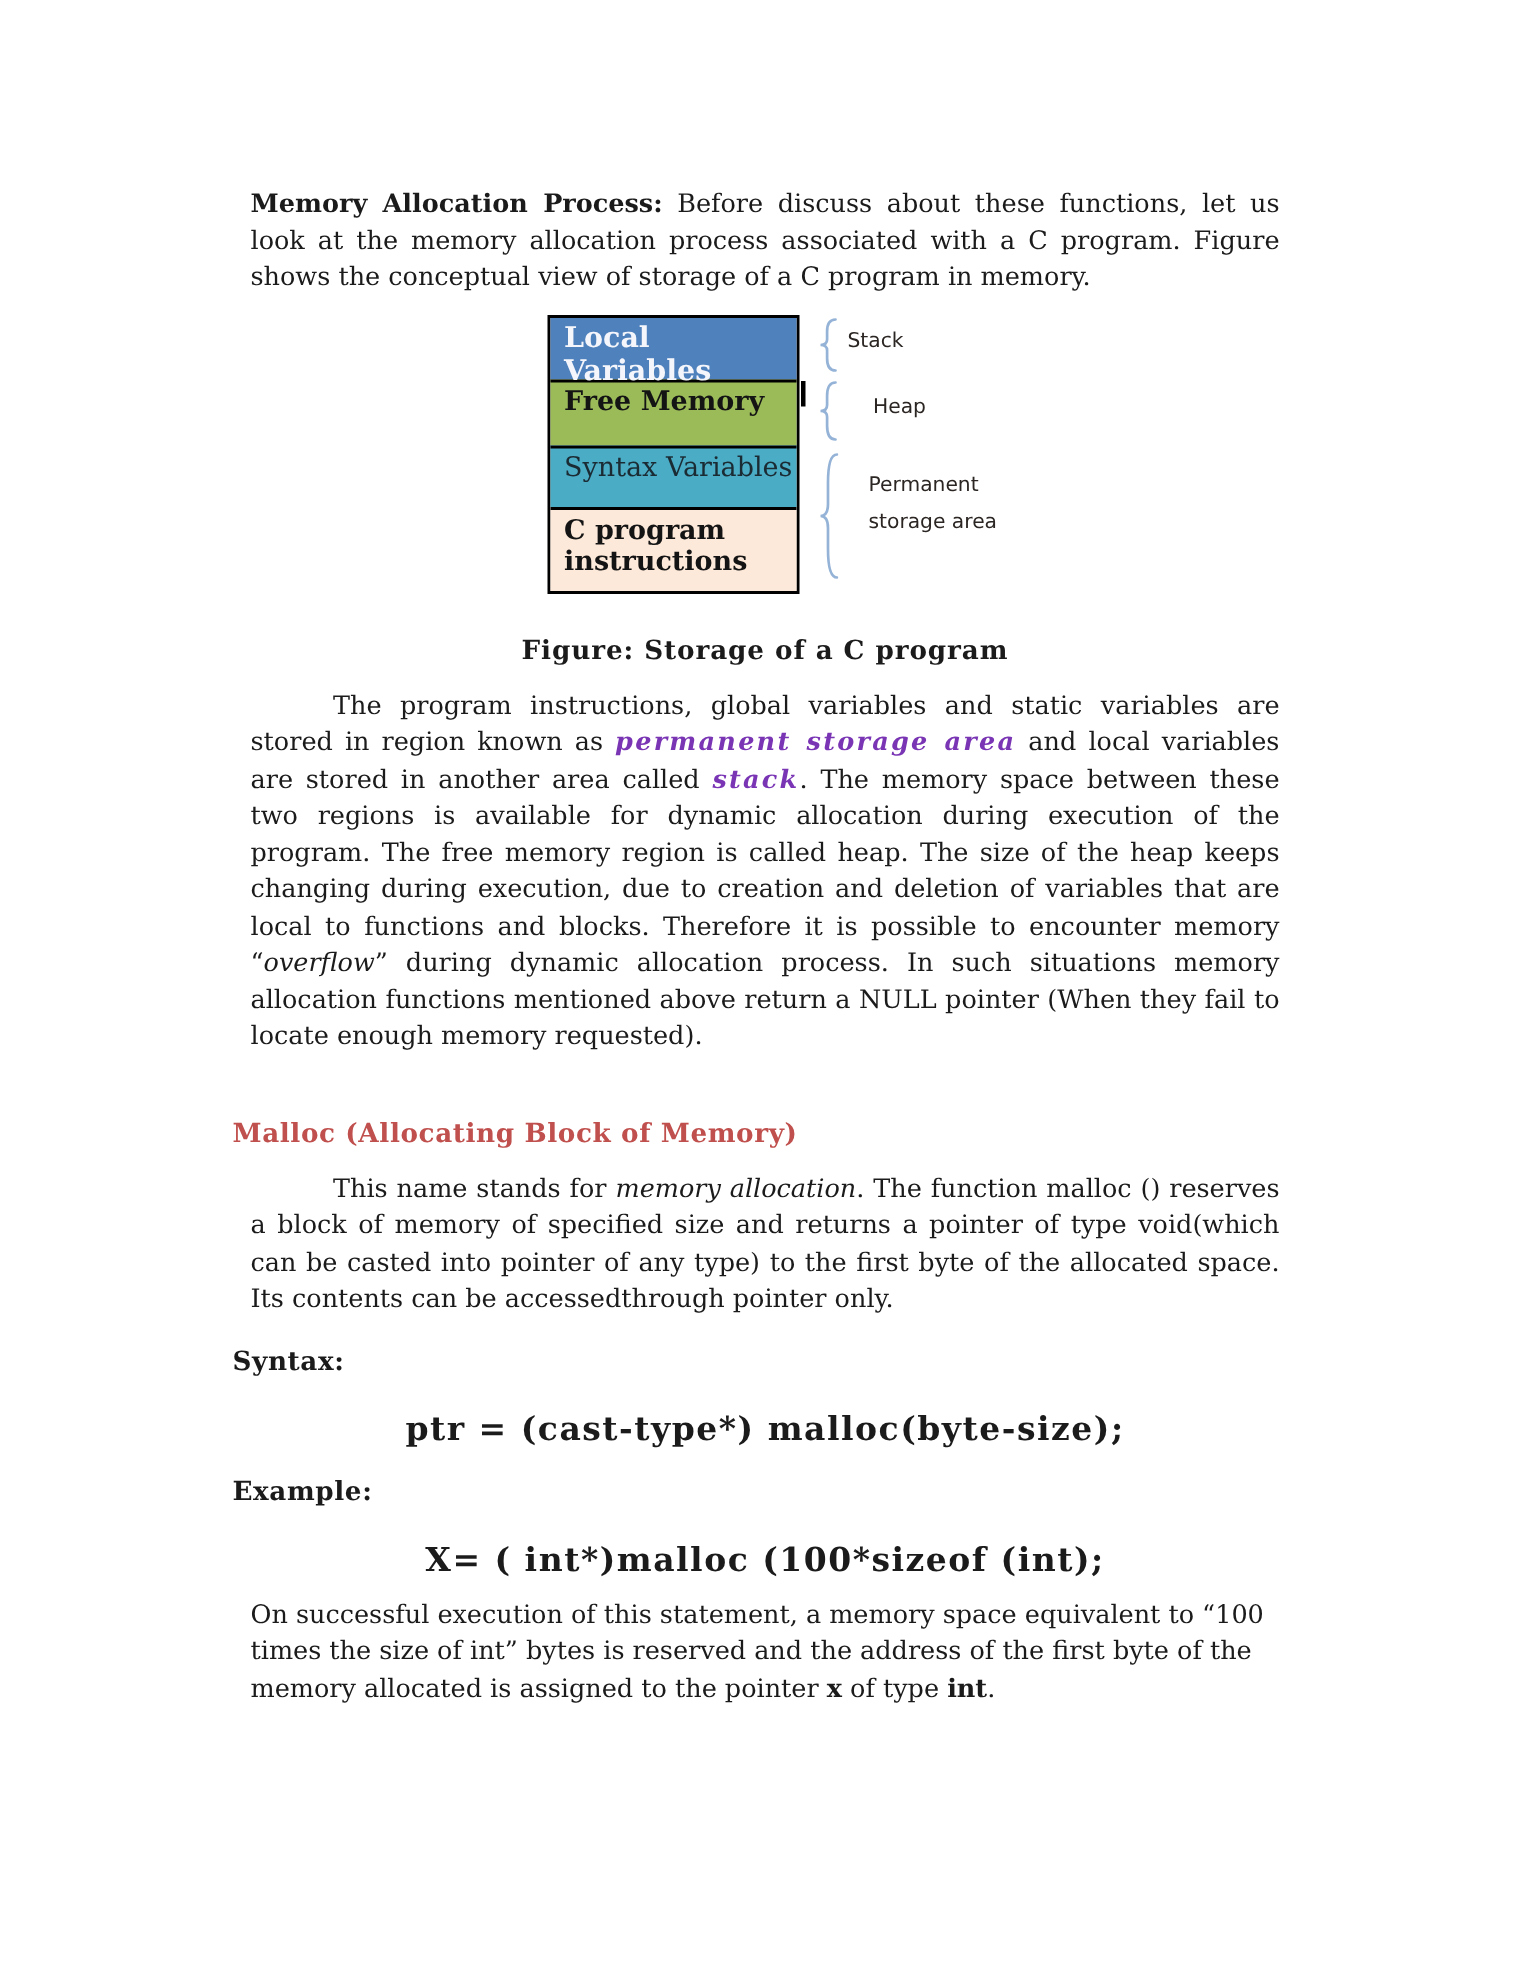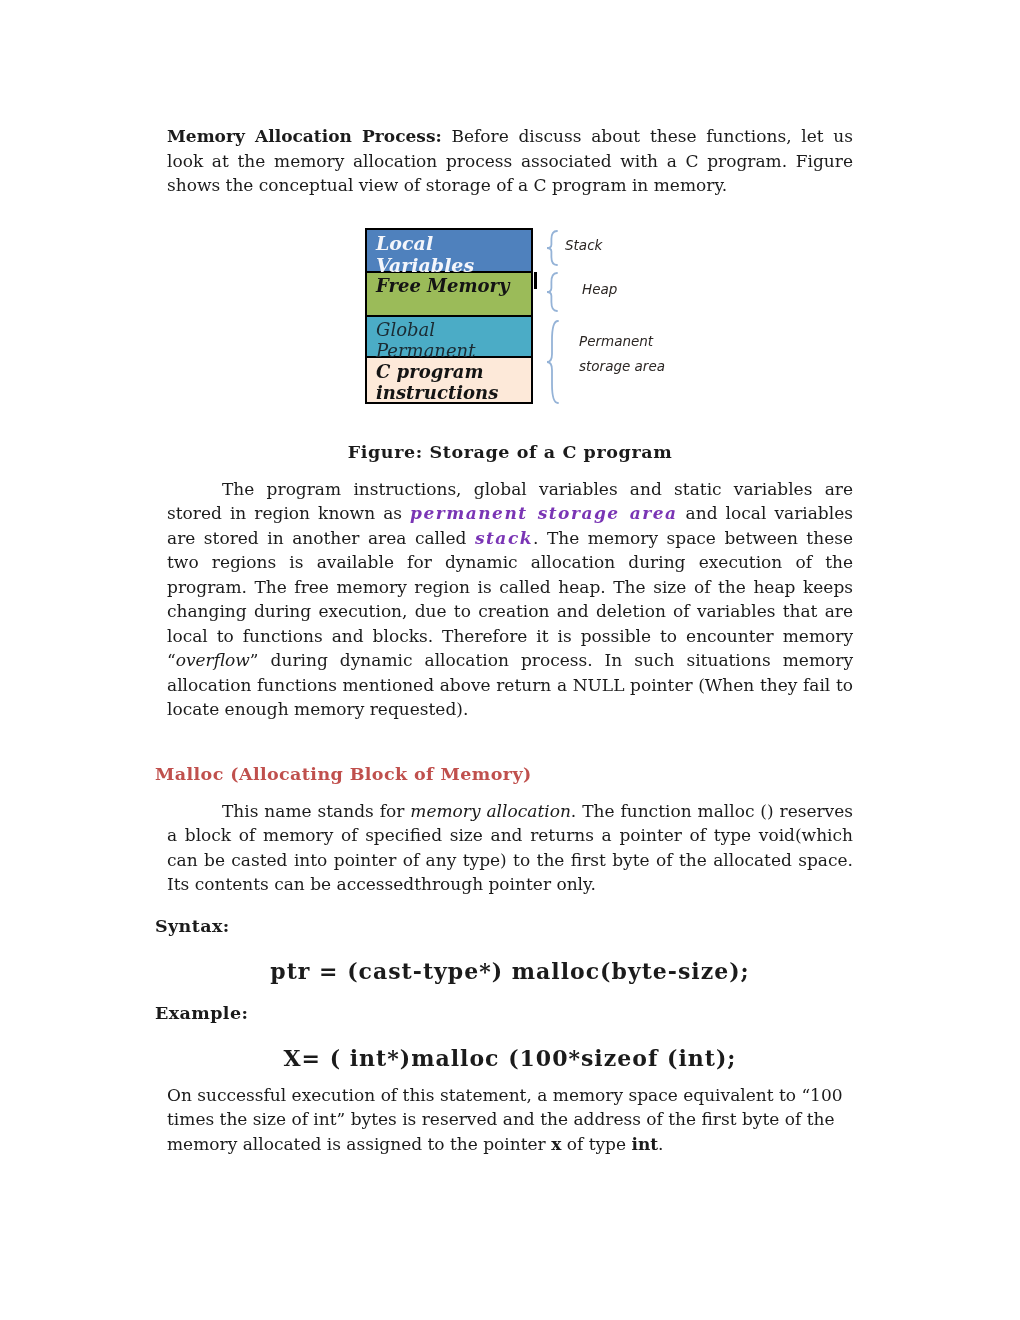--- a/index.html
+++ b/index.html
@@ -15,27 +15,27 @@
   .red-heading{color:#c0504d;font-weight:bold;font-size:17.5px;letter-spacing:0.4px;
                margin:40px 0 0 0;line-height:25px;}
   .sub-heading{font-weight:bold;font-size:17.5px;margin:17px 0 0 0;line-height:25px;letter-spacing:0.4px;}
   .code-line{text-align:center;font-weight:bold;font-size:22px;letter-spacing:1px;
              margin:20px 0 0 0;line-height:25px;}
   .caption{text-align:center;font-weight:bold;font-size:17.5px;letter-spacing:0.6px;
            margin:32px 0 0 0;line-height:25px;}
   .mt18{margin-top:18px;}
   .mt56{margin-top:56px;}
   
-  .figure{position:relative;height:180px;margin-top:30px;font-style:italic;}
+  .figure{position:relative;height:180px;margin-top:12px;}
   .memstack{position:absolute;left:210px;top:0;width:164px;border:2px solid #000;}
   .membox{padding:2px 0 0 9px;box-sizing:border-box;}
   .box-local{height:41px;background:#4f81bd;color:#f4f6fb;font-weight:bold;font-size:19px;}
   .box-free{height:44px;background:#9bbb59;color:#141414;font-weight:bold;font-size:18px;border-top:2px solid #000;}
   .box-global{height:41px;background:#4bacc6;color:#1b2b33;font-size:18px;border-top:2px solid #000;}
-  .box-cprog{height:46px;background:#fde9d9;color:#141414;font-weight:bold;font-size:18px;
+  .box-cprog{height:56px;background:#fde9d9;color:#141414;font-weight:bold;font-size:18px;
              line-height:21px;border-top:2px solid #000;padding-top:3px;}
   .tick{position:absolute;left:379px;top:44px;width:3px;height:17px;background:#000;}
   .brace{position:absolute;}
   .brace path{stroke:#95b3d7;stroke-width:1.8;fill:none;stroke-linecap:round;}
   .figlabel{position:absolute;font-family:"DejaVu Sans", sans-serif;font-size:13.5px;
             color:#2b2623;line-height:25px;}
   .lbl-stack{left:410px;top:5px;}
   .lbl-heap{left:427px;top:49px;}
   .lbl-perm{left:424px;top:101px;width:118px;}
 </style>
@@ -44,21 +44,21 @@
 
 <div class="page">
   <div class="content">
 
     <p class="body"><b class="lead">Memory Allocation Process:</b><span> Before discuss about these functions, let us look at the memory allocation process associated with a C program. Figure shows the conceptual view of storage of a C program in memory.</span></p>
 
     <div class="figure">
       <div class="memstack">
         <div class="membox box-local">Local Variables</div>
         <div class="membox box-free">Free Memory</div>
-        <div class="membox box-global">Global Permanent</div>
+        <div class="membox box-global">Syntax Variables</div>
         <div class="membox box-cprog">C program instructions</div>
       </div>
 
       <div class="tick"></div>
 
       <svg class="brace" style="left:391px;top:2px;" width="12" height="36" viewBox="0 0 12 36">
         <path d="M11 1 Q5.4 1 5.4 9 L5.4 14.4 Q5.4 18 1 18 Q5.4 18 5.4 21.6 L5.4 27 Q5.4 35 11 35"></path>
       </svg>
       <svg class="brace" style="left:391px;top:44px;" width="12" height="40" viewBox="0 0 12 40">
         <path d="M11 1 Q5.4 1 5.4 10 L5.4 16 Q5.4 20 1 20 Q5.4 20 5.4 24 L5.4 30 Q5.4 39 11 39"></path>

